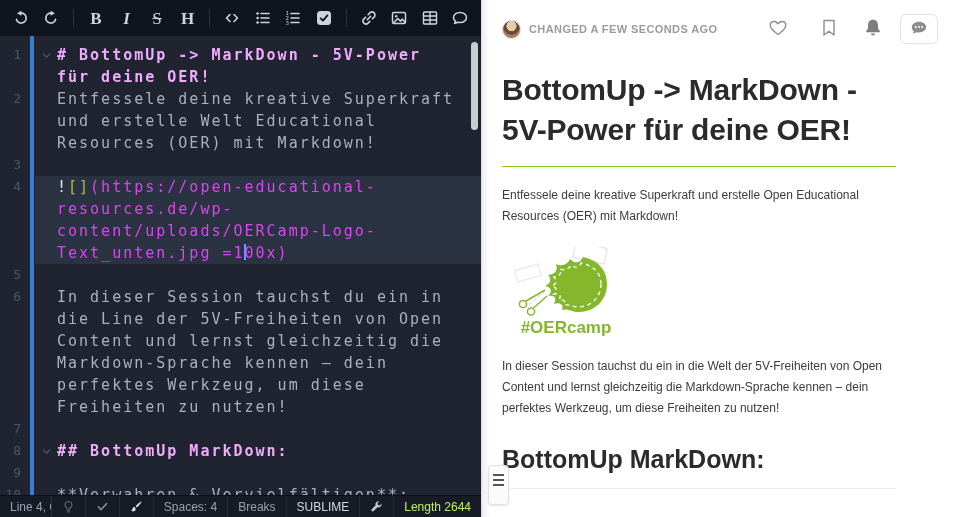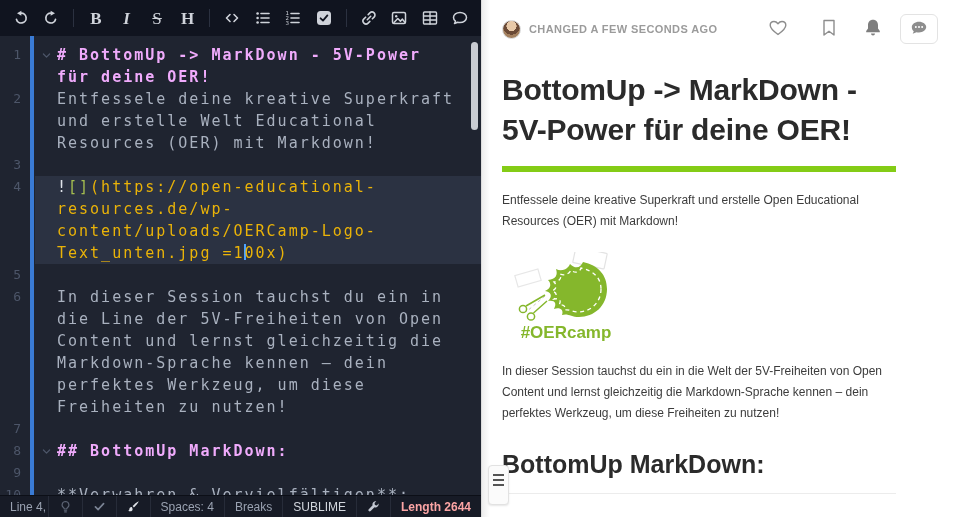--- a/index.html
+++ b/index.html
@@ -31,41 +31,41 @@
           font:13px/22px "DejaVu Sans Mono", monospace; }
   .line-body { flex:1; display:flex; margin-left:9px; }
   .line-body.hl { background:#2b3242; }
   .chev { width:22px; flex:none; display:flex; align-items:center; justify-content:center;
           color:#4d5669; }
   .chev svg { width:11px; height:11px; }
   .code { white-space:pre; font:15px/22px "DejaVu Sans Mono", monospace; letter-spacing:2px;
           color:#a9b1bf; }
   .tok-heading { color:#f0abfc; font-weight:bold; }
   .tok-plain   { color:#a9b1bf; }
-  .tok-url     { color:#eab308; }
+  .tok-url     { color:#d946ef; }
   .tok-lime    { color:#a5bd50; }
   .tok-white   { color:#dfe3ea; }
   .caret { display:inline-block; width:2px; height:16px; background:#4da3ff;
            vertical-align:text-top; margin:0 -1px; }
   .scroll-thumb { position:absolute; top:42px; right:3px; width:7px; height:88px;
                   background:#c9ccd2; border-radius:4px; z-index:4; }
 
   .statusbar { position:absolute; left:0; right:0; bottom:0; height:22px; background:#171b26;
                border-top:1px solid #0c0f17; display:flex; align-items:stretch;
                font-size:12px; color:#9aa2b1; overflow:hidden; }
   .sb-seg { padding:0 10px; border-right:1px solid #272c39; display:flex; align-items:center;
             white-space:nowrap; }
   .sb-seg svg { width:13px; height:13px; }
   .sb-seg[data-name="statusbar-cursor-position"] { max-width:184px; overflow:hidden; }
   .sb-seg[data-name="statusbar-hint"] { color:#5d6575; }
   .sb-seg[data-name="statusbar-spellcheck"] { color:#7b8494; }
   .sb-seg[data-name="statusbar-theme"] { color:#e2e5ea; }
   .sb-seg[data-name="statusbar-keymap"] { color:#d3d7de; }
   .sb-seg[data-name="statusbar-settings"] { color:#c3c8d2; }
-  .sb-seg[data-name="statusbar-length"] { color:#fca5a5; font-weight:bold; border-right:none; }
+  .sb-seg[data-name="statusbar-length"] { color:#bef264; font-weight:normal; border-right:none; }
 
   
   .right-pane { flex:1; background:#fff; position:relative; border-left:1px solid #dcdcdc; }
   .pv-edge { position:absolute; left:0; top:0; bottom:0; width:8px;
              background:linear-gradient(90deg,#ededed,#ffffff); pointer-events:none; }
   .pv-header { display:flex; align-items:center; padding:12px 22px 0 20px; height:46px; }
   .avatar { width:19px; height:19px; border-radius:50%; flex:none; border:1px solid #d8d8d8;
             background:radial-gradient(circle at 50% 30%, #e8c9a8 0 34%, #6b4a36 35% 58%, #a3805f 59%); }
   .meta { margin-left:8px; font-size:11px; font-weight:700; color:#9b9b9b; letter-spacing:.4px; }
   .hd-btn { background:none; border:none; color:#8d8d8d; cursor:pointer; padding:0;
@@ -73,21 +73,21 @@
   .hd-btn svg { width:20px; height:20px; }
   .hd-like { margin-left:auto; }
   .hd-bookmark { margin-left:31px; }
   .hd-bell { margin-left:24px; color:#7e7e7e; }
   .hd-comments { margin-left:17px; width:38px; height:30px; border:1px solid #e3e3e3;
                  border-radius:6px; background:#fff; }
   .hd-comments svg { width:18px; height:18px; }
 
   .pv-content { padding:0 64px 0 20px; }
   .pv-h1 { font-size:30px; line-height:1.33; color:#2b2b2b; letter-spacing:-.2px;
-           margin-top:24px; padding-bottom:16px; border-bottom:6px solid #84cc16; font-weight:700; }
+           margin-top:24px; padding-bottom:16px; border-bottom:1px solid #84cc16; font-weight:700; }
   .pv-p { font-size:12px; line-height:1.75; color:#3c3c3c; margin-top:18px; }
   .pv-logo { margin:20px 12px 0; width:104px; }
   .pv-logo svg { width:100px; height:70px; display:block; }
   .pv-logo-caption { color:#85b72c; font-weight:700; font-size:17px; text-align:center;
                      margin-top:1px; font-style:normal; }
   .pv-h2 { font-size:25px; color:#2b2b2b; margin-top:26px; padding-bottom:14px;
            border-bottom:1px solid #ececec; font-weight:700; }
 
   .toc-toggle { position:absolute; left:6px; top:465px; width:21px; height:40px;
                 background:#fbfbfb; border:1px solid #e2e2e2; border-radius:4px;

